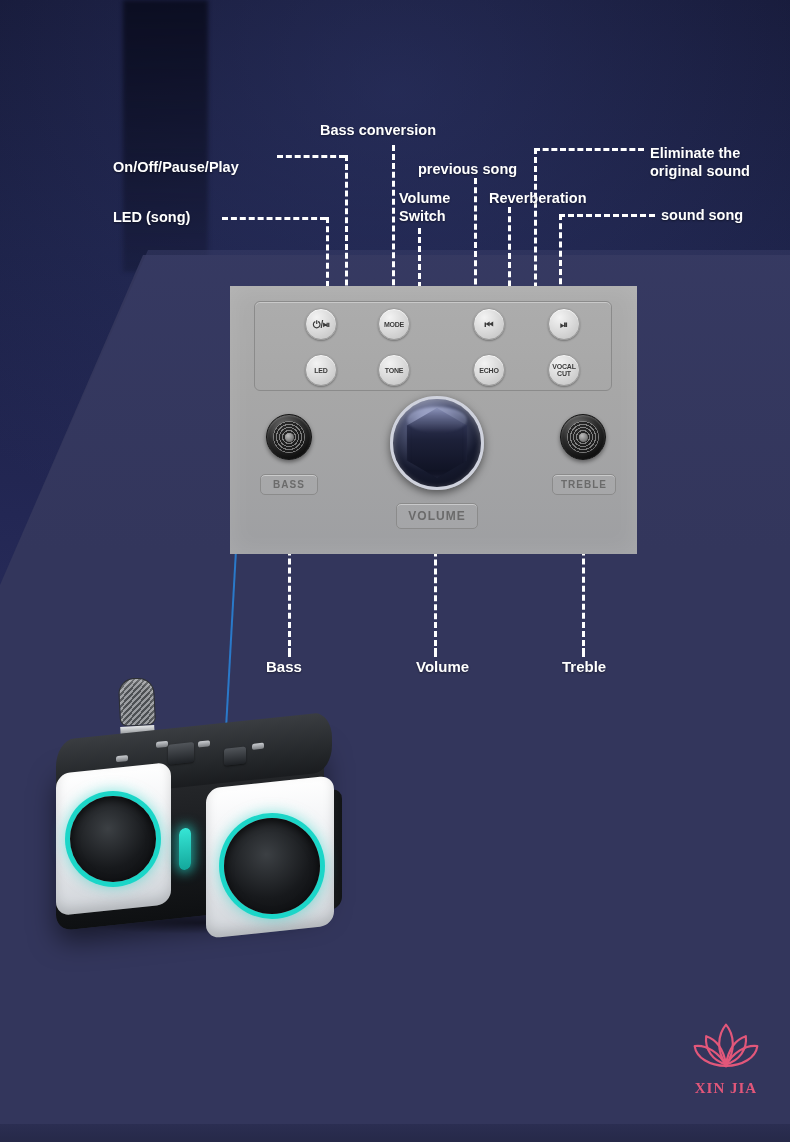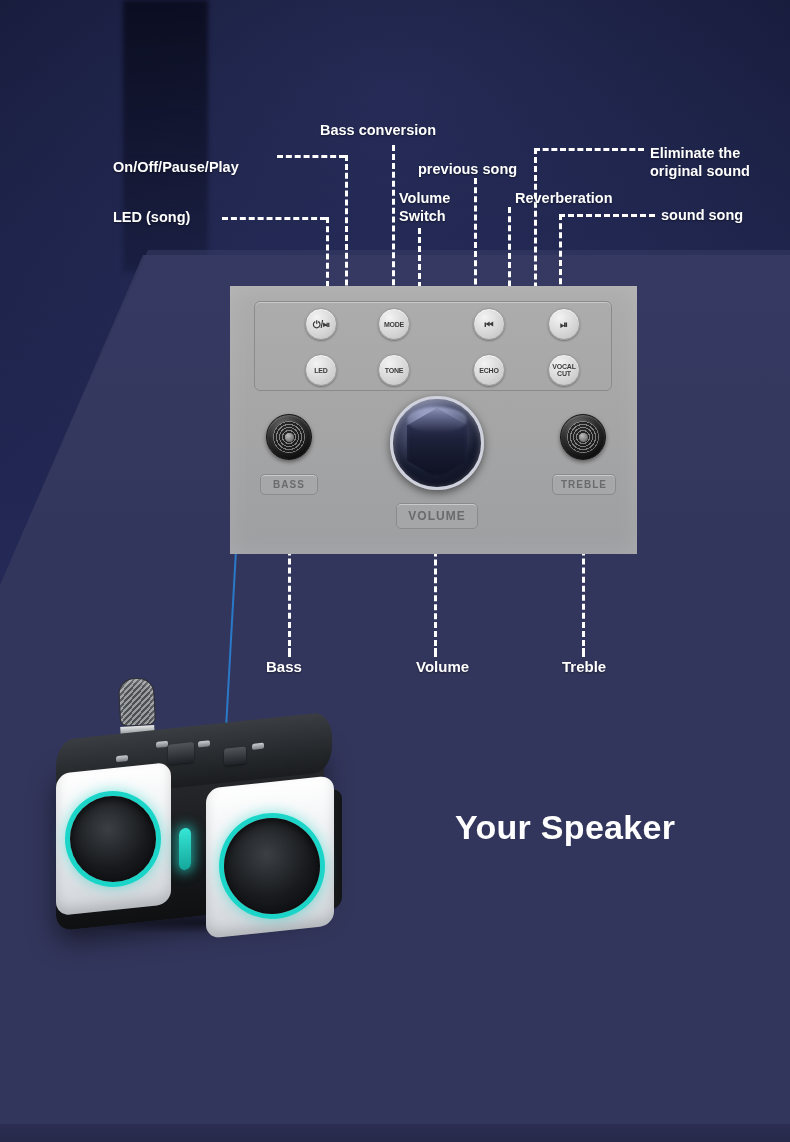--- a/index.html
+++ b/index.html
@@ -180,21 +180,21 @@
   <div class="dtick" style="left:582px;top:648px;"></div>
 
   <div class="blueline" style="left:236px;top:532px;height:210px;transform:rotate(3.2deg);"></div>
 
   <div class="lbl" style="left:113px;top:158px;">On/Off/Pause/Play</div>
   <div class="lbl" style="left:113px;top:208px;">LED (song)</div>
   <div class="lbl" style="left:320px;top:121px;">Bass conversion</div>
   <div class="lbl" style="left:399px;top:189px;">Volume
 Switch</div>
   <div class="lbl" style="left:418px;top:160px;text-align:center;">previous song</div>
-  <div class="lbl" style="left:489px;top:189px;margin-left:26px;">Reverberation</div>
+  <div class="lbl" style="left:489px;top:189px;">Reverberation</div>
   <div class="lbl" style="left:650px;top:144px;">Eliminate the
 original sound</div>
   <div class="lbl" style="left:661px;top:206px;">sound song</div>
 
   <div class="knob-cap" style="left:266px;top:658px;">Bass</div>
   <div class="knob-cap" style="left:416px;top:658px;">Volume</div>
   <div class="knob-cap" style="left:562px;top:658px;">Treble</div>
 
   <div class="panel">
     <div class="panel-inner-box"></div>
@@ -270,16 +270,28 @@
       <div class="topbtn" style="left:60px;top:22px;"></div>
     </div>
 
     <div class="spk-face spk-face-l"></div>
     <div class="spk-face spk-face-r"></div>
     <div class="driver driver-l"></div>
     <div class="driver driver-r"></div>
     <div class="spk-led"></div>
   </div>
 
-  <div class="your-speaker">Your Speaker</div>
-
+
+  <div class="logo">
+    <svg viewBox="0 0 100 80" width="96" height="66">
+      <g fill="none" stroke="#e2577a" stroke-width="2.6" stroke-linejoin="round">
+        <path d="M50 8 C40 20 38 40 50 56 C62 40 60 20 50 8 Z"></path>
+        <path d="M50 56 C34 52 24 38 26 22 C38 26 47 38 50 56 Z"></path>
+        <path d="M50 56 C66 52 76 38 74 22 C62 26 53 38 50 56 Z"></path>
+        <path d="M50 58 C30 58 14 48 12 34 C26 32 42 42 50 58 Z"></path>
+        <path d="M50 58 C70 58 86 48 88 34 C74 32 58 42 50 58 Z"></path>
+      </g>
+      <circle cx="50" cy="57" r="3" fill="#e2577a"></circle>
+    </svg>
+    <div class="logo-text">XIN JIA</div>
+  </div>
 
 </div>
 
 </body></html>

